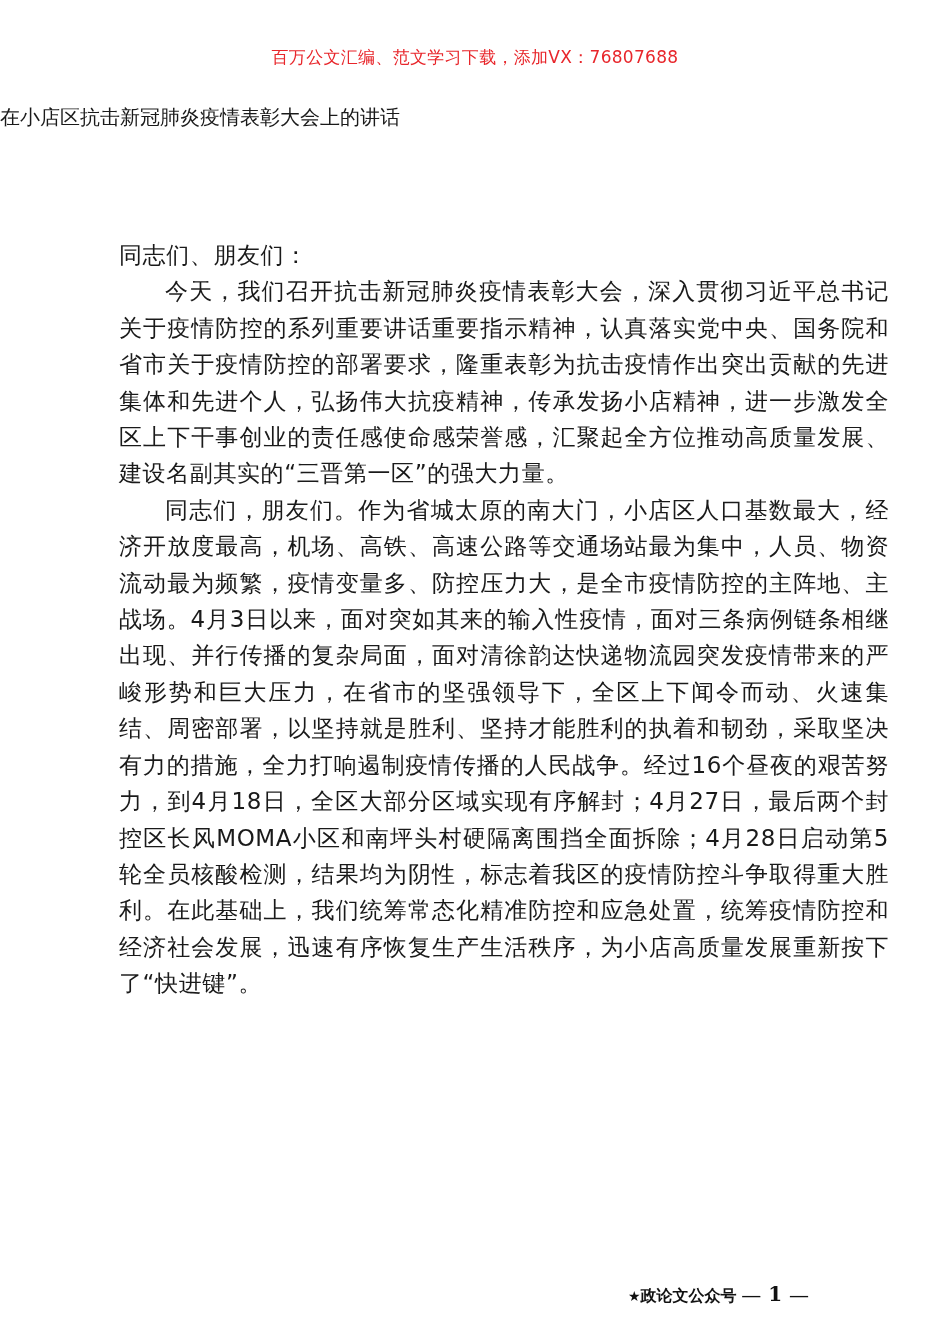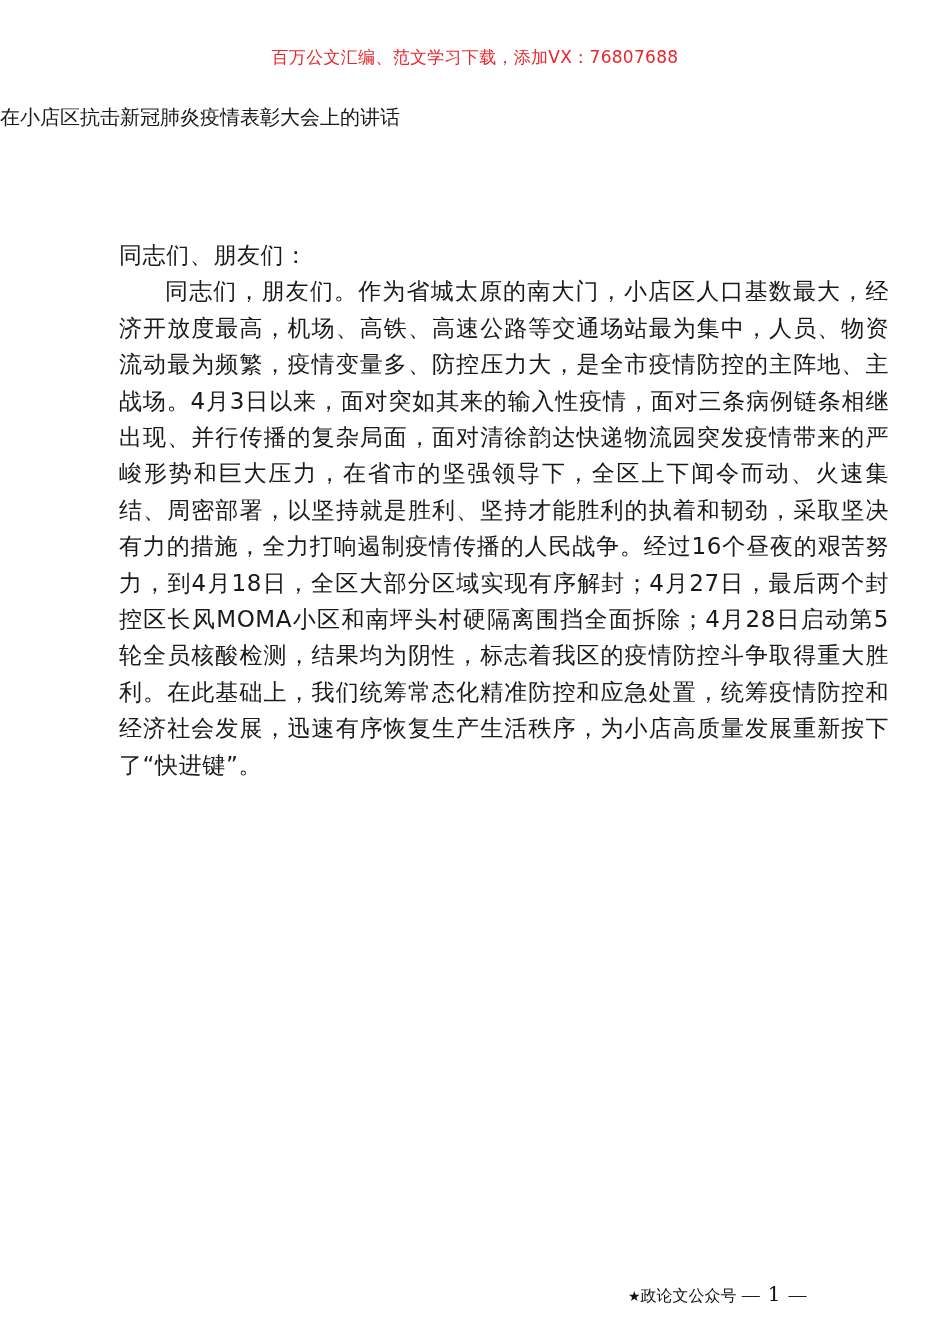--- a/index.html
+++ b/index.html
@@ -7,35 +7,36 @@
          font-family: "DejaVu Sans", "Liberation Sans", sans-serif; color: #1a1a1a; }
   .watermark { position: absolute; top: 46px; left: 0; width: 950px; text-align: center;
                font-size: 17px; color: #e8262b; letter-spacing: 0.3px; }
   .title-block { position: absolute; top: 98px; left: 0; width: 950px; text-align: left;
                  font-size: 20px; line-height: 38px; color: #1a1a1a; }
   .body-text { position: absolute; top: 237px; left: 91px; width: 770px;
                font-size: 23px; line-height: 36.4px; color: #1a1a1a;
                text-align: justify; text-justify: inter-character; letter-spacing: 0.6px; margin-left: 28px; }
   .body-text p { margin: 0; }
   .body-text p.indent { text-indent: 2em; }
-  .footer { position: absolute; top: 1282px; left: 628px; font-size: 16px; color: #111; white-space: nowrap; }
+  .footer { position: absolute; top: 1282px; left: 628px; font-size: 16px; color: #111; white-space: nowrap; font-weight: bold; }
   .footer .star { font-size: 14px; }
   .footer .pagenum { font-family: "DejaVu Serif", "Liberation Serif", serif; font-size: 20px; margin: 0 8px; }
   .footer .dash { font-family: "Liberation Serif", serif; font-size: 18px; }
 </style>
 </head>
 <body>
 
 <div class="watermark">百万公文汇编、范文学习下载，添加VX：76807688</div>
 
 <div class="title-block">
   <div>在小店区抗击新冠肺炎疫情表彰大会上的讲话</div>
 </div>
 
 <div class="body-text">
   <p>同志们、朋友们：</p>
+  <p class="indent">今天，我们召开抗击新冠肺炎疫情表彰大会，深入贯彻习近平总书记关于疫情防控的系列重要讲话重要指示精神，认真落实党中央、国务院和省市关于疫情防控的部署要求，隆重表彰为抗击疫情作出突出贡献的先进集体和先进个人，弘扬伟大抗疫精神，传承发扬小店精神，进一步激发全区上下干事创业的责任感使命感荣誉感，汇聚起全方位推动高质量发展、建设名副其实的“三晋第一区”的强大力量。</p>
   <p class="indent">同志们，朋友们。作为省城太原的南大门，小店区人口基数最大，经济开放度最高，机场、高铁、高速公路等交通场站最为集中，人员、物资流动最为频繁，疫情变量多、防控压力大，是全市疫情防控的主阵地、主战场。4月3日以来，面对突如其来的输入性疫情，面对三条病例链条相继出现、并行传播的复杂局面，面对清徐韵达快递物流园突发疫情带来的严峻形势和巨大压力，在省市的坚强领导下，全区上下闻令而动、火速集结、周密部署，以坚持就是胜利、坚持才能胜利的执着和韧劲，采取坚决有力的措施，全力打响遏制疫情传播的人民战争。经过16个昼夜的艰苦努力，到4月18日，全区大部分区域实现有序解封；4月27日，最后两个封控区长风MOMA小区和南坪头村硬隔离围挡全面拆除；4月28日启动第5轮全员核酸检测，结果均为阴性，标志着我区的疫情防控斗争取得重大胜利。在此基础上，我们统筹常态化精准防控和应急处置，统筹疫情防控和经济社会发展，迅速有序恢复生产生活秩序，为小店高质量发展重新按下了“快进键”。</p>
 </div>
 
 <div class="footer">
   <span class="star">★</span><span>政论文公众号</span>
   <span class="dash">—</span><span class="pagenum">1</span><span class="dash">—</span>
 </div>
 
 </body></html>

